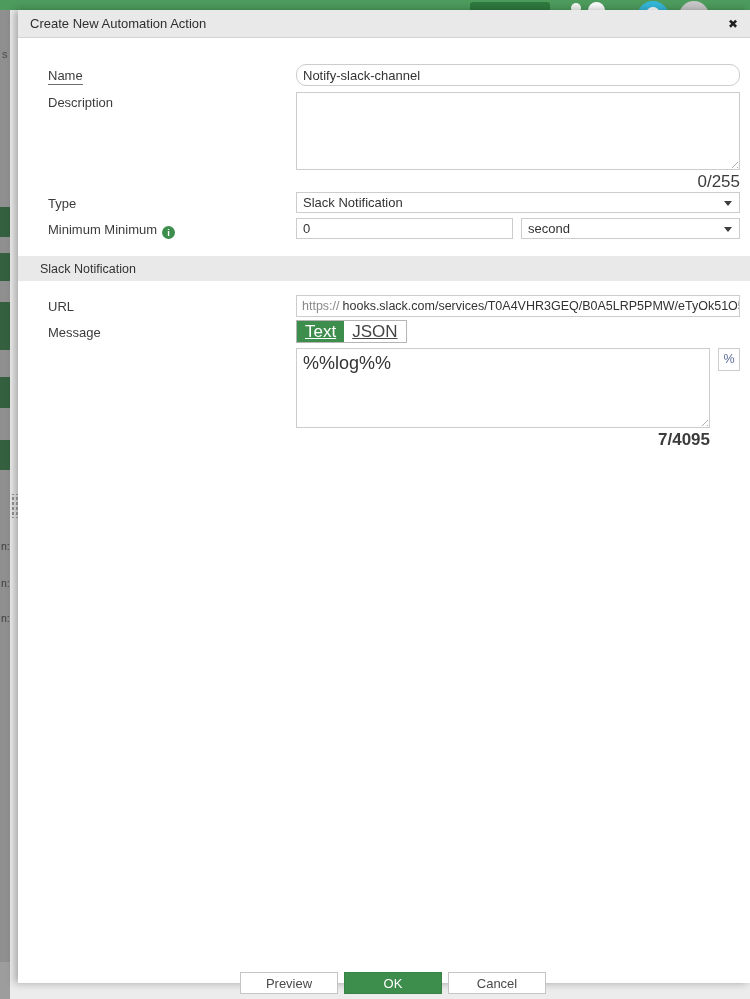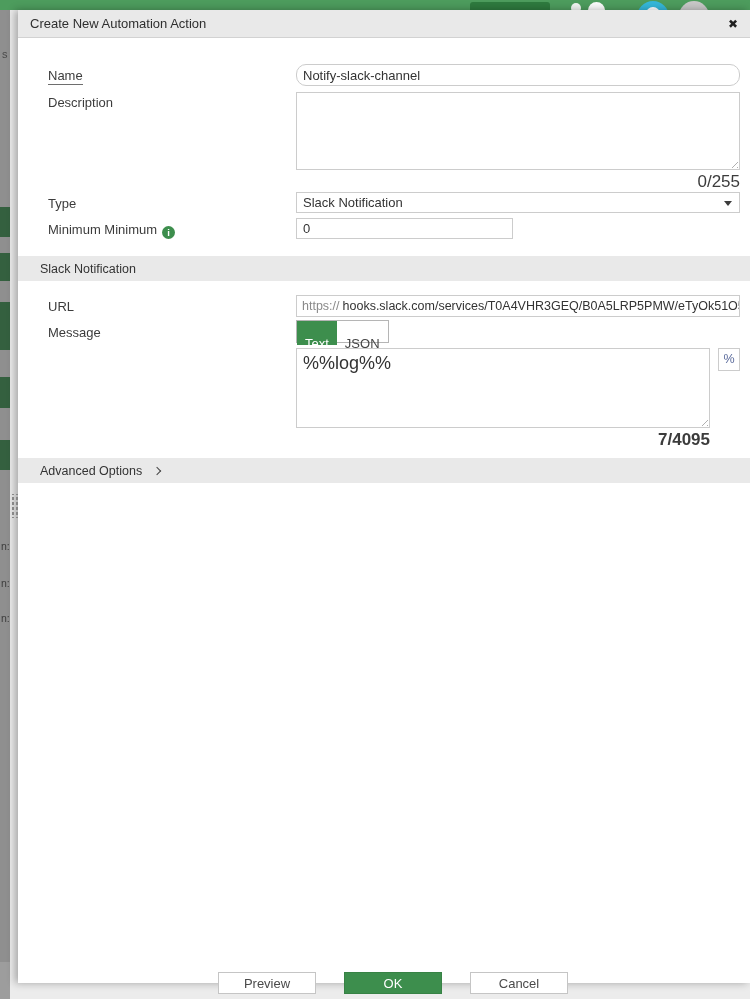--- a/index.html
+++ b/index.html
@@ -68,29 +68,29 @@
   .info-icon { display:inline-block; width:13px; height:13px; border-radius:50%; background:#3d8e4d; color:#fff;
                font-size:9.5px; font-weight:bold; text-align:center; line-height:13px; vertical-align:-2px;
                margin-left:5px; cursor:pointer; }
 
   .url-field { position:absolute; left:278px; width:444px; height:22px; border:1px solid #cccccc; background:#fff;
                font-size:12.5px; line-height:20px; padding:0 5px; white-space:nowrap; overflow:hidden; }
   .url-prefix { color:#8a8a8a; margin-right:3px; }
   .url-value { color:#333; }
 
   .toggle { position:absolute; left:278px; display:inline-flex; border:1px solid #b5b5b5; background:#fff; height:23px; }
-  .tab { font-size:13px; padding:12px 8px; line-height:21px; cursor:pointer;text-decoration:underline; }
+  .tab { font-size:17px; padding:0 8px; line-height:21px; cursor:pointer;text-decoration:underline; }
   .tab-active { background:#3d8e4d; color:#fff; }
   .tab-inactive { color:#444; }
 
   .pct-btn { position:absolute; left:700px; width:22px; height:23px; border:1px solid #cccccc; background:#fff;
              color:#5a6a9b; font-size:12.5px; text-align:center; line-height:21px; cursor:pointer; }
 
   .footer { position:absolute; left:0; top:962px; width:732px; display:flex; justify-content:center;
-            gap:28px; padding-left:18px; }
+            gap:6px; padding-left:18px; }
   .btn { height:22px; min-width:98px; border:1px solid #c5c5c5; background:#fff; color:#4a4a4a; font-size:13px;
          display:flex; align-items:center; justify-content:center; cursor:pointer; font-family:inherit; }
   .btn-primary { background:#3d8e4d; border-color:#37824５; border-color:#378245; color:#fff; }
 </style>
 </head>
 <body>
 
 <div class="screen">
 
   <div class="topbar">
@@ -136,20 +136,24 @@
     <div class="counter" style="top:162px; left:278px; width:444px;">0/255</div>
 
     <span class="lbl" style="top:186px;">Type</span>
     <div class="select" style="top:182px; left:278px; width:444px;">
       <span>Slack Notification</span>
       <span class="caret"></span>
     </div>
 
     <span class="lbl" style="top:212px;"><span>Minimum Minimum</span><span class="info-icon">i</span></span>
     <input class="inp" style="top: 208px; width: 217px; height: 21px;" value="0">
+    <div class="select" style="top:208px; left:503px; width:219px;">
+      <span>second</span>
+      <span class="caret"></span>
+    </div>
 
     <div class="band" style="top:246px;">
       <span>Slack Notification</span>
     </div>
 
     <span class="lbl" style="top:289px;">URL</span>
     <div class="url-field" style="top:285px;">
       <span class="url-prefix">https://</span><span class="url-value">hooks.slack.com/services/T0A4VHR3GEQ/B0A5LRP5PMW/eTyOk51O5</span>
     </div>
 
@@ -158,24 +162,20 @@
       <span class="tab tab-active">Text</span>
       <span class="tab tab-inactive">JSON</span>
     </div>
     <div class="ta-wrap" style="top:338px; width:414px; height:80px;">
       <textarea style="">%%log%%</textarea>
       <div class="grab"></div>
     </div>
     <div class="pct-btn" style="top:338px;">%</div>
     <div class="counter" style="top:420px; left:278px; width:414px;font-weight:bold;">7/4095</div>
 
-    <div class="band" style="top:448px;">
-      <span>Advanced Options</span>
-      <span class="chev"></span>
-    </div>
 
     <div class="footer">
       <button class="btn">Preview</button>
       <button class="btn btn-primary">OK</button>
       <button class="btn">Cancel</button>
     </div>
 
   </div>
 </div>
 

